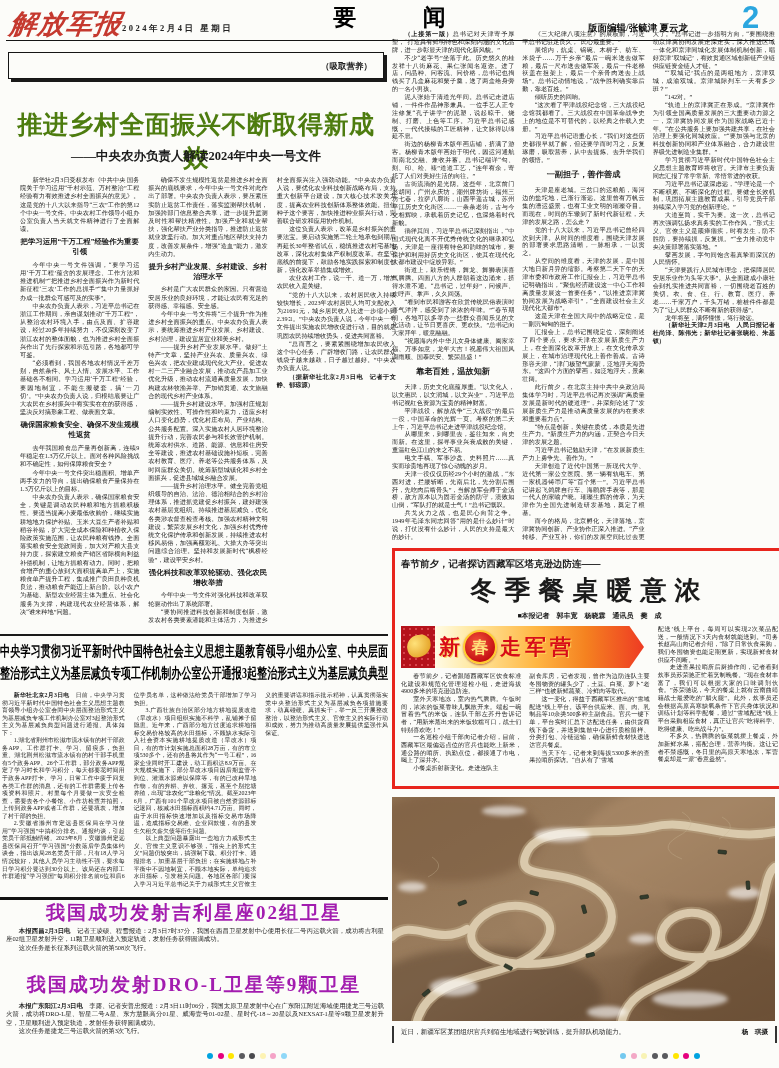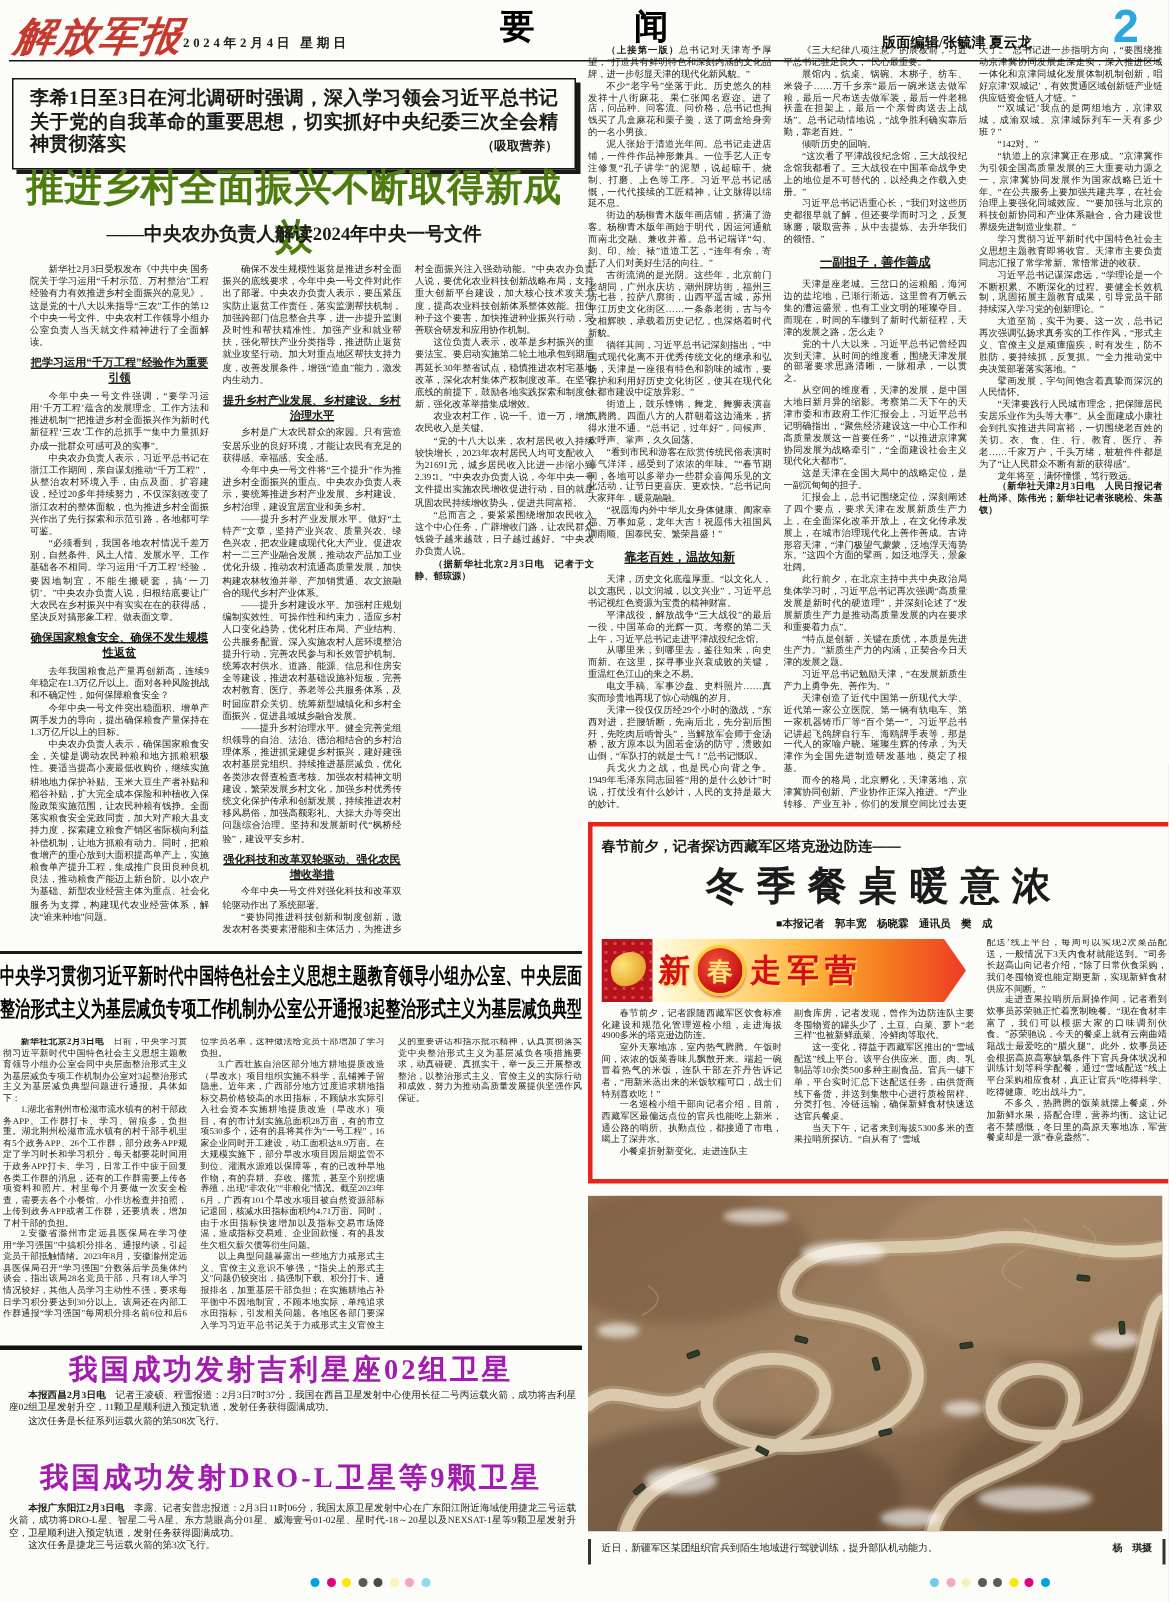--- a/index.html
+++ b/index.html
@@ -19,21 +19,21 @@
   
   .lixi-box{left:8px;top:52px;width:352px;border:1.5px solid #151515;background:#fcfcf9;
             box-shadow:3px 3px 0 #1a1a1a;padding:5px 11px 7px;font-size:12.8px;line-height:1.22;
             font-weight:bold;text-align:justify;}
   .lixi-box .txt{text-indent:2em;}
   .lixi-box .credit{float:right;font-size:8.5px;font-weight:bold;padding-top:3px;}
   
   .cols{column-fill:auto;text-align:justify;overflow:hidden;}
   .cols p,.manual-col p{margin:0;text-indent:2em;text-align:justify;}
   .cols p.t-h{ text-indent:0;text-align:center;font-weight:bold;
-               font-family:"Liberation Sans",sans-serif;margin:4px 0;text-decoration:underline;}
+               font-family:"Liberation Sans",sans-serif;margin:4px 0;}
   .cols p.t-c{font-weight:bold;}
   .manual-col p.t-pn{text-indent:0;}
   
   .rural-title{left:8px;top:108px;width:376px;text-align:center;font-size:25px;font-weight:bold;
                font-family:"Liberation Sans",sans-serif;letter-spacing:0.5px;color:#4d7c0f;}
   .rural-sub{left:8px;top:148px;width:376px;text-align:center;font-size:12.5px;font-weight:bold;}
   .rural-body{left:20px;top:176px;width:376px;height:452px;font-size:6.2px;line-height:1.32;
               column-count:3;column-gap:9px;}
   .rural-body p.t-h{font-size:7.4px;}
   .divider1{left:0px;top:634px;width:388px;height:1.5px;background:#1a1a1a;}
@@ -98,21 +98,20 @@
 <div class="page">
 
   <div class="abs masthead">解放军报</div>
   <div class="abs pdate">2024年2月4日 星期日</div>
   <div class="abs section-title">要 闻</div>
   <div class="abs editors">版面编辑/张毓津 夏云龙</div>
   <div class="abs pnum">2</div>
   <div class="abs headrule"></div>
 
   <div class="abs lixi-box">
-    <span class="txt">李希1日至3日在河北调研时强调，深入学习领会习近平总书记关于党的自我革命的重要思想，切实抓好中央纪委三次全会精神贯彻落实</span>
     <span class="credit">（吸取营养）</span>
   </div>
 
   <div class="abs rural-title">推进乡村全面振兴不断取得新成效</div>
   <div class="abs rural-sub">——中央农办负责人解读2024年中央一号文件</div>
   <div class="abs cols rural-body">
       <p class="t-p">新华社2月3日受权发布《中共中央 国务院关于学习运用“千村示范、万村整治”工程经验有力有效推进乡村全面振兴的意见》。这是党的十八大以来指导“三农”工作的第12个中央一号文件。中央农村工作领导小组办公室负责人当天就文件精神进行了全面解读。</p>
       <p class="t-h">把学习运用“千万工程”经验作为重要引领</p>
       <p class="t-p">今年中央一号文件强调，“要学习运用‘千万工程’蕴含的发展理念、工作方法和推进机制”“把推进乡村全面振兴作为新时代新征程‘三农’工作的总抓手”“集中力量抓好办成一批群众可感可及的实事”。</p>
       <p class="t-p">中央农办负责人表示，习近平总书记在浙江工作期间，亲自谋划推动“千万工程”，从整治农村环境入手，由点及面、扩容建设，经过20多年持续努力，不仅深刻改变了浙江农村的整体面貌，也为推进乡村全面振兴作出了先行探索和示范引路，各地都可学可鉴。</p>

